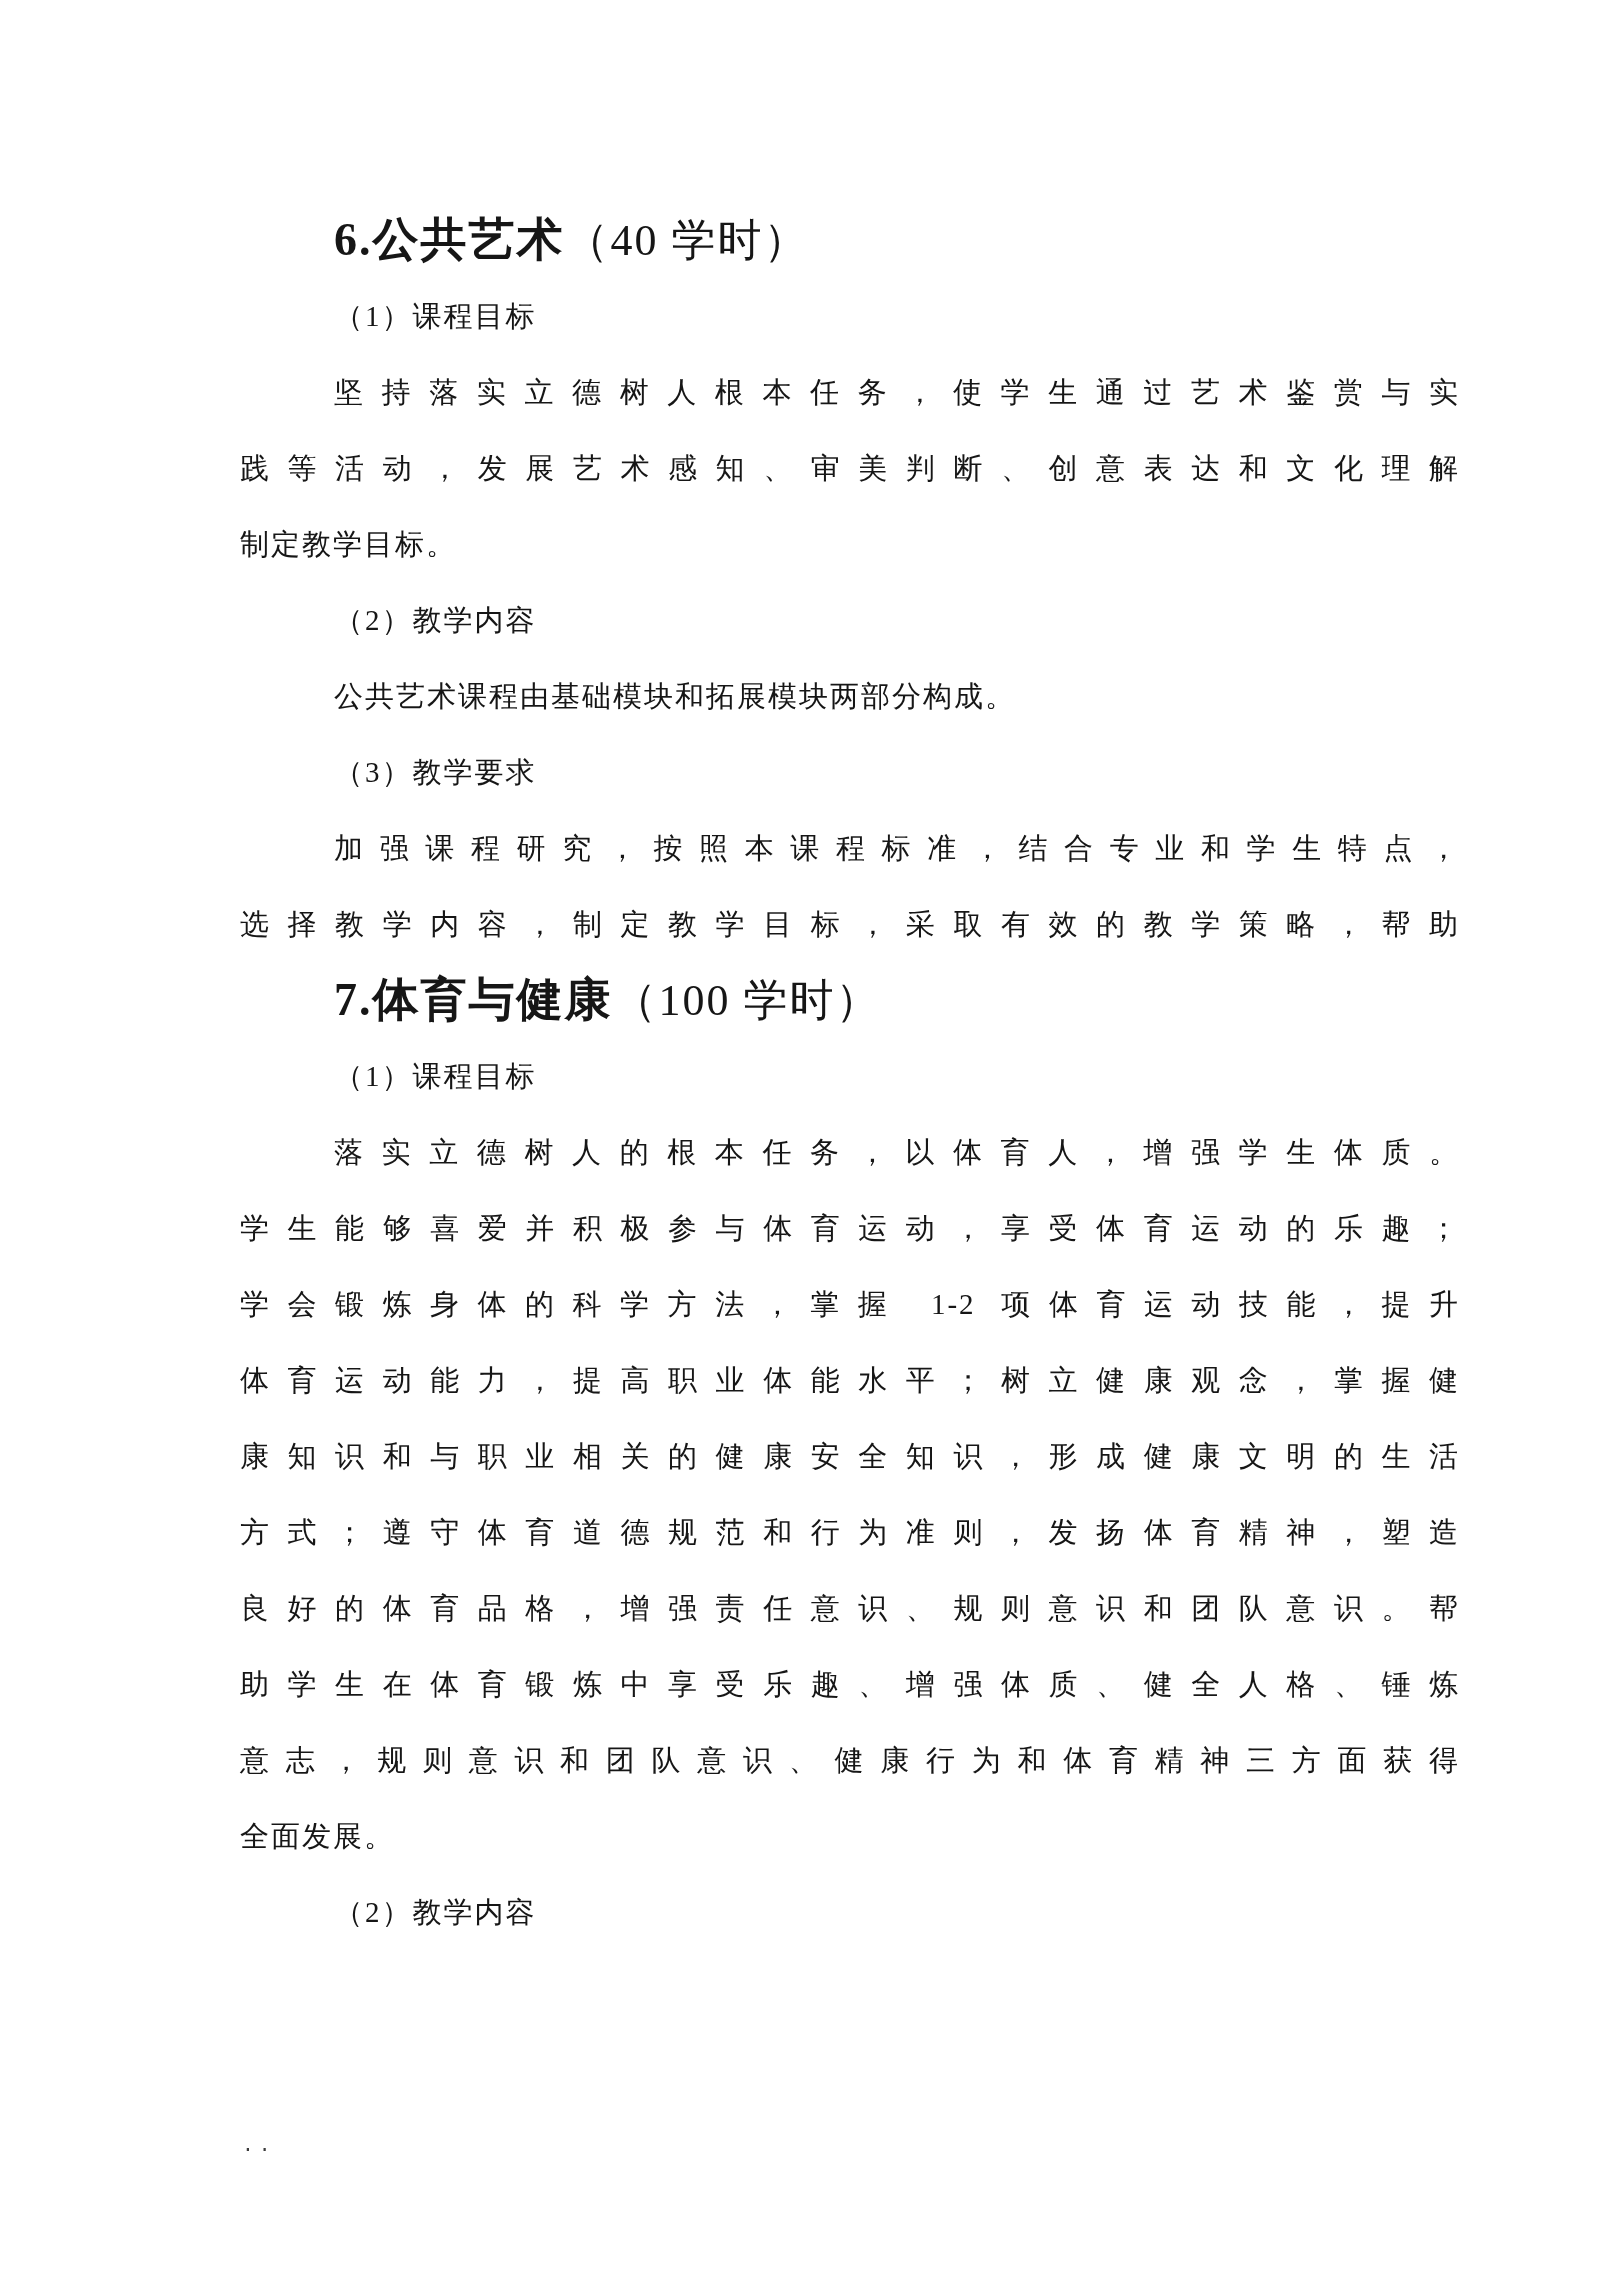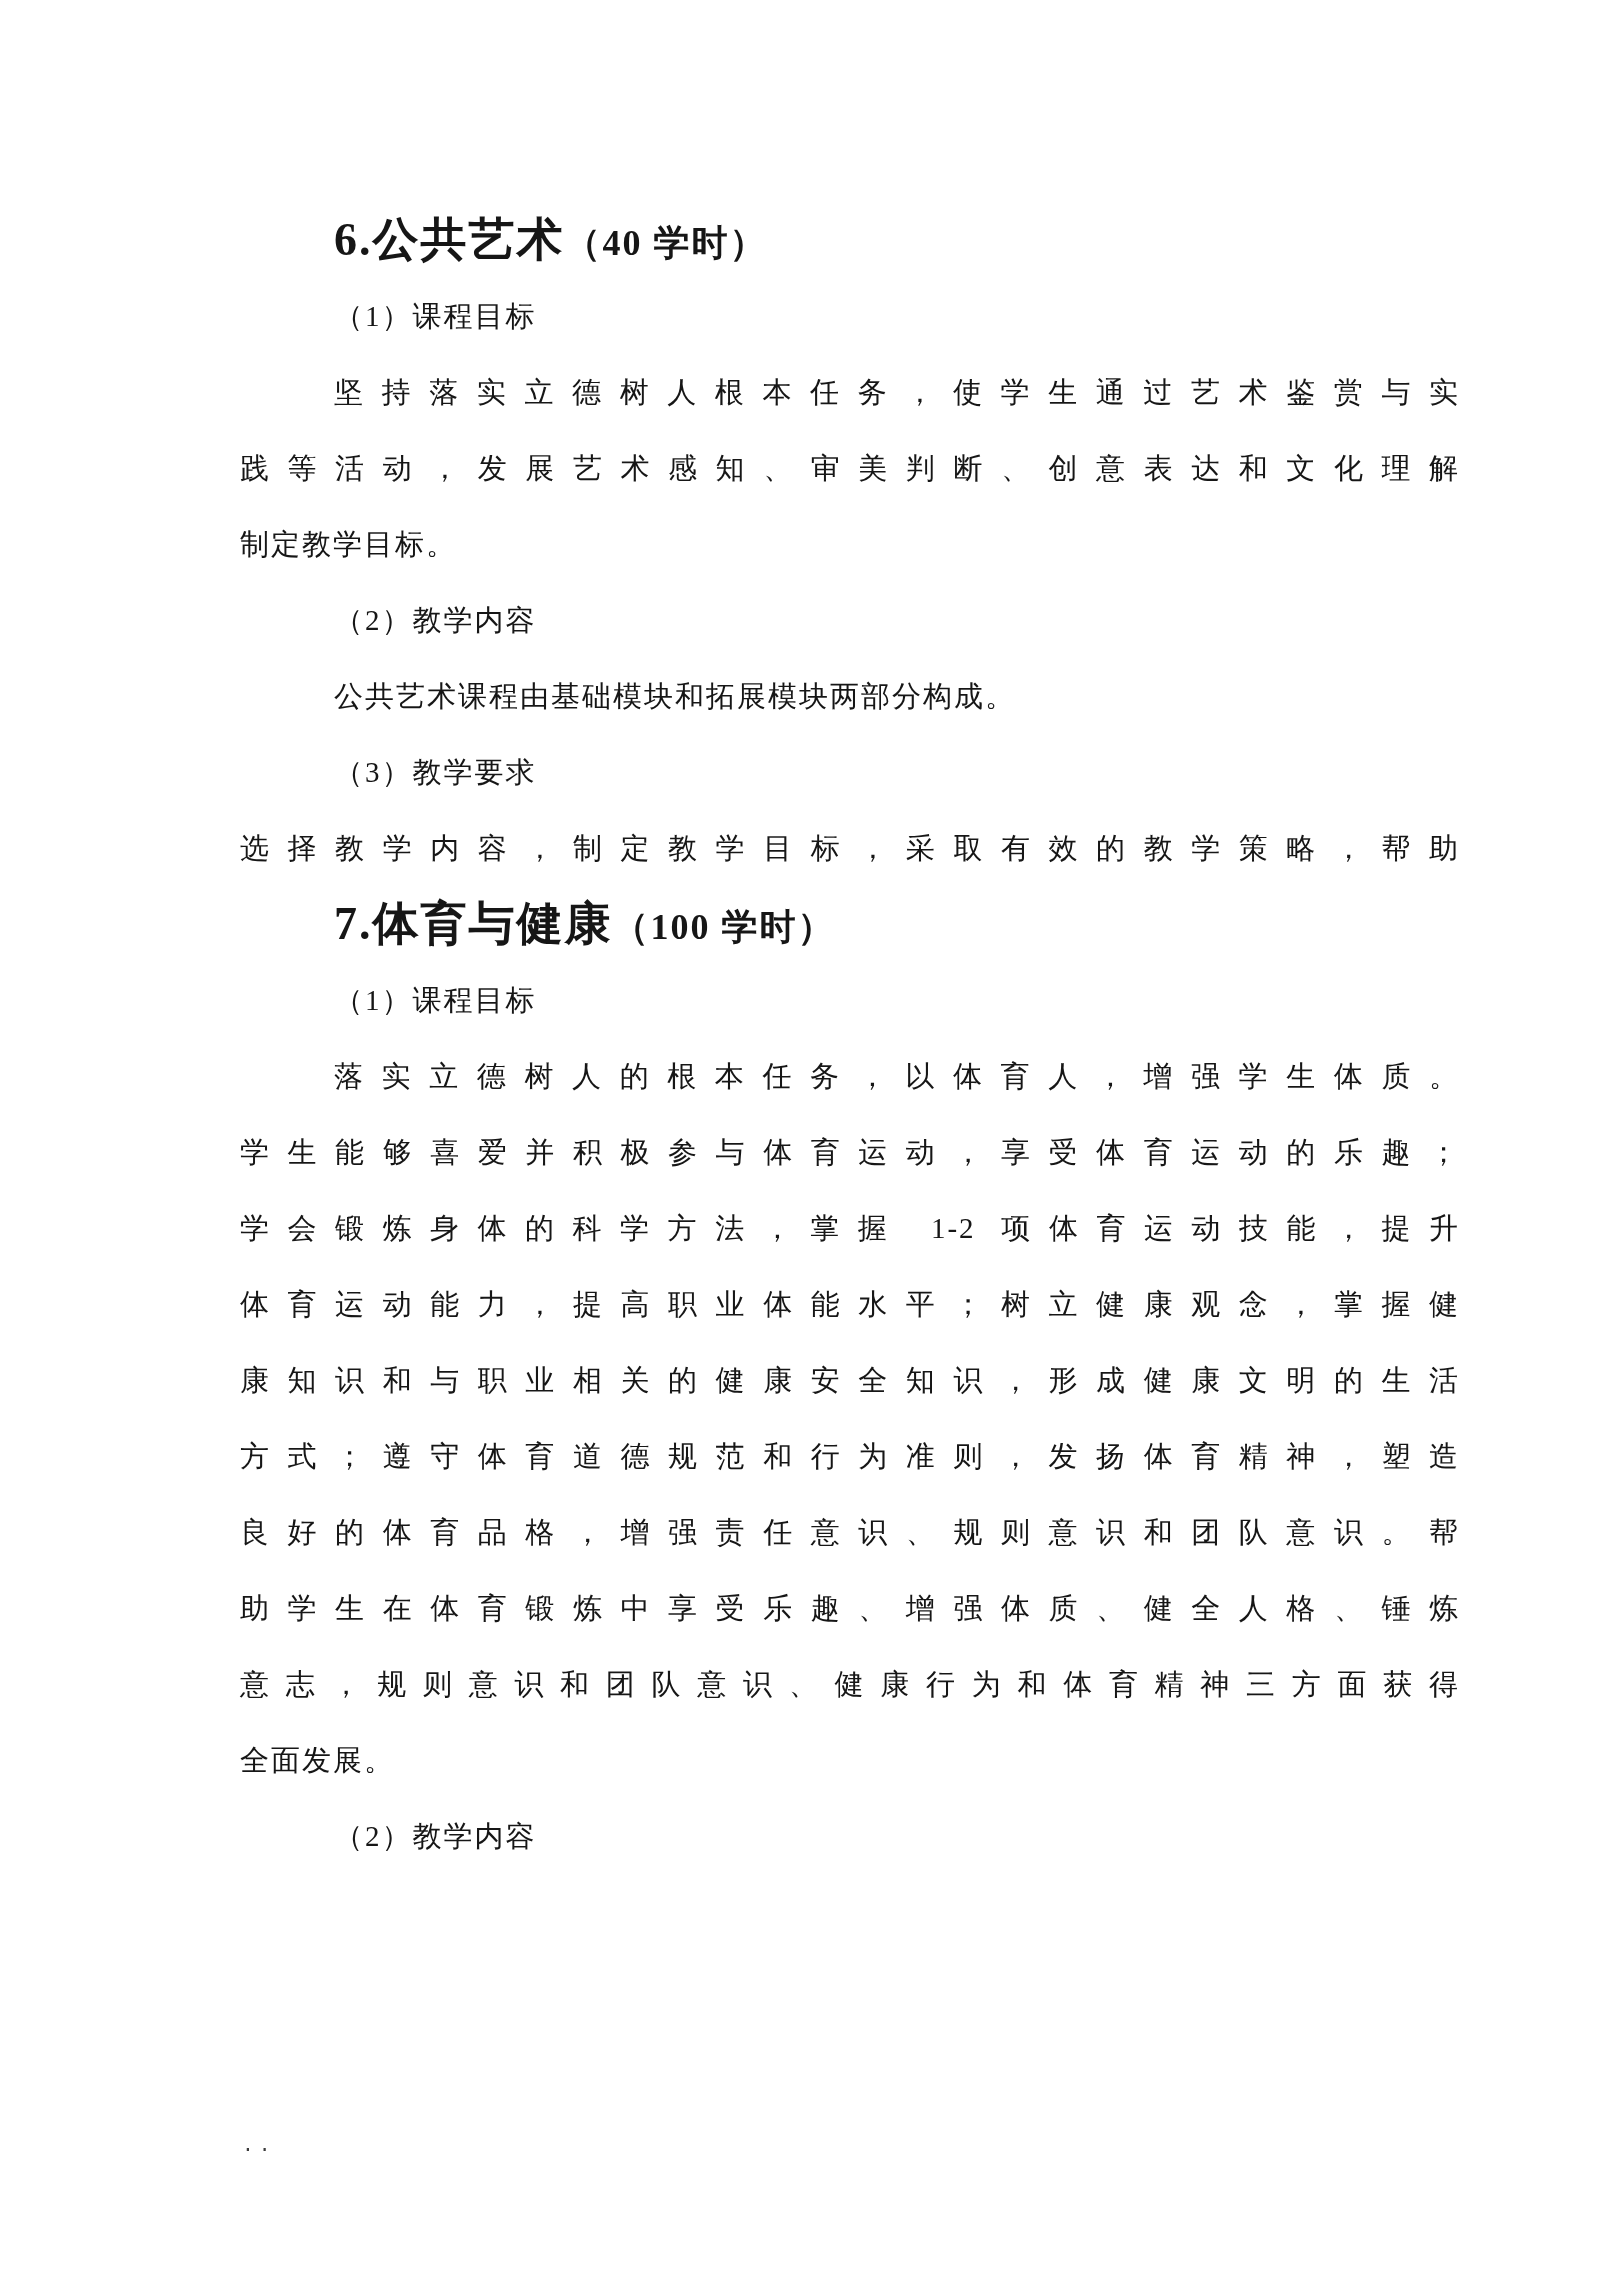--- a/index.html
+++ b/index.html
@@ -36,22 +36,22 @@
     -moz-text-align-last: justify;
   }
   .indent {
     text-indent: 94px;
   }
   .heading {
     font-weight: 700;
     font-size: 46px;
   }
   .heading .rest {
-    font-weight: 700;
-    font-size: 36px;
+    font-weight: 400;
+    font-size: 44px;
   }
   .footer-mark {
     position: absolute;
     left: 242px;
     top: 2135px;
     font-size: 19.6px;
     letter-spacing: 4.9px;
     color: #3a3a3a;
     font-family: "Liberation Mono", "DejaVu Sans Mono", monospace;
   }
@@ -68,20 +68,21 @@
   <div class="line jl indent">坚持落实立德树人根本任务，使学生通过艺术鉴赏与实</div>
   <div class="line jl">践等活动，发展艺术感知、审美判断、创意表达和文化理解</div>
   <div class="line">制定教学目标。</div>
 
   <div class="line indent">（2）教学内容</div>
 
   <div class="line indent">公共艺术课程由基础模块和拓展模块两部分构成。</div>
 
   <div class="line indent">（3）教学要求</div>
 
+  <div class="line jl indent">加强课程研究，按照本课程标准，结合专业和学生特点，</div>
   <div class="line jl">选择教学内容，制定教学目标，采取有效的教学策略，帮助</div>
 
   <div class="line heading indent"><span class="bold">7.体育与健康</span><span class="rest">（100 学时）</span></div>
 
   <div class="line indent">（1）课程目标</div>
 
   <div class="line jl indent">落实立德树人的根本任务，以体育人，增强学生体质。</div>
   <div class="line jl">学生能够喜爱并积极参与体育运动，享受体育运动的乐趣；</div>
   <div class="line jl">学会锻炼身体的科学方法，掌握 1-2 项体育运动技能，提升</div>
   <div class="line jl">体育运动能力，提高职业体能水平；树立健康观念，掌握健</div>

